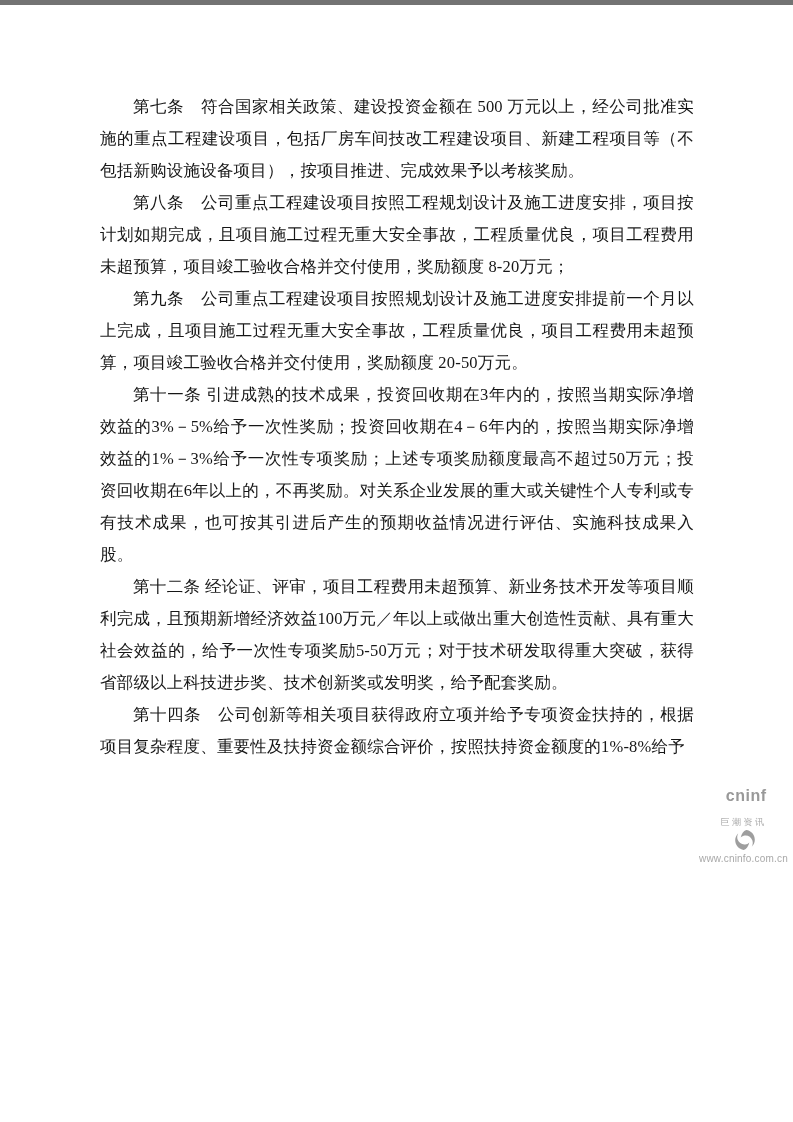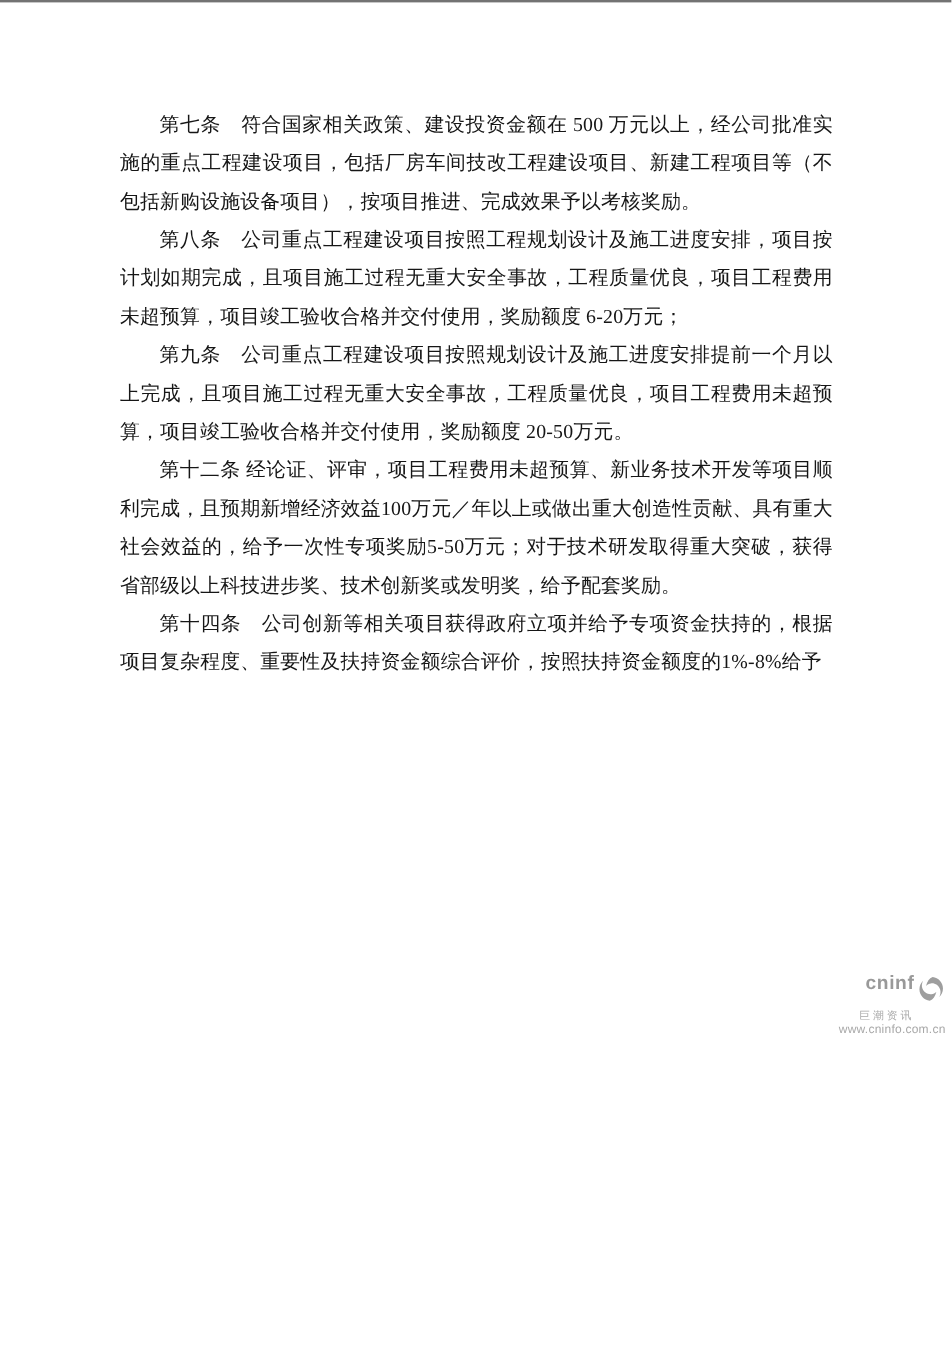--- a/index.html
+++ b/index.html
@@ -9,21 +9,21 @@
   }
   .page {
     position: relative;
     width: 793px;
     height: 878px;
     background: #ffffff;
     overflow: hidden;
     font-family: "Liberation Serif", "DejaVu Serif", serif;
     color: #161616;
     box-sizing: border-box;
-    border-top: 2px solid #737373;
+    border-top: 5px solid #737373;
   }
   .content {
     position: absolute;
     left: 100px;
     top: 86px;
     width: 594px;
   }
   .para {
     margin: 0;
     font-size: 16.5px;
@@ -53,22 +53,23 @@
   }
   .logo {
     position: absolute;
     right: 5px;
     bottom: 13px;
     color: #9e9e9e;
     font-family: "Liberation Sans", "DejaVu Sans", sans-serif;
   }
   .logo-main {
     display: flex;
-    align-items: flex-start;
+    align-items: center;
     justify-content: flex-end;
+    flex-direction: column;
   }
   .logo-texts {
     text-align: right;
   }
   .logo-brand {
     font-size: 16px;
     font-weight: bold;
     letter-spacing: 0.5px;
     line-height: 15px;
     color: #999999;
@@ -95,22 +96,23 @@
     color: #a8a8a8;
   }
 </style>
 </head>
 <body>
 
 <div class="page">
 
   <div class="content">
     <p class="para">第七条　符合国家相关政策、建设投资金额在 500 万元以上，经公司批准实施的重点工程建设项目，包括厂房车间技改工程建设项目、新建工程项目等（不包括新购设施设备项目），按项目推进、完成效果予以考核奖励。</p>
-    <p class="para">第八条　公司重点工程建设项目按照工程规划设计及施工进度安排，项目按计划如期完成，且项目施工过程无重大安全事故，工程质量优良，项目工程费用未超预算，项目竣工验收合格并交付使用，奖励额度 6-20万元；</p>
+    <p class="para">第八条　公司重点工程建设项目按照工程规划设计及施工进度安排，项目按计划如期完成，且项目施工过程无重大安全事故，工程质量优良，项目工程费用未超预算，项目竣工验收合格并交付使用，奖励额度 8-20万元；</p>
     <p class="para">第九条　公司重点工程建设项目按照规划设计及施工进度安排提前一个月以上完成，且项目施工过程无重大安全事故，工程质量优良，项目工程费用未超预算，项目竣工验收合格并交付使用，奖励额度 20-50万元。</p>
+    <p class="para">第十一条 引进成熟的技术成果，投资回收期在3年内的，按照当期实际净增效益的3%－5%给予一次性奖励；投资回收期在4－6年内的，按照当期实际净增效益的1%－3%给予一次性专项奖励；上述专项奖励额度最高不超过50万元；投资回收期在6年以上的，不再奖励。对关系企业发展的重大或关键性个人专利或专有技术成果，也可按其引进后产生的预期收益情况进行评估、实施科技成果入股。</p>
     <p class="para">第十二条 经论证、评审，项目工程费用未超预算、新业务技术开发等项目顺利完成，且预期新增经济效益100万元／年以上或做出重大创造性贡献、具有重大社会效益的，给予一次性专项奖励5-50万元；对于技术研发取得重大突破，获得省部级以上科技进步奖、技术创新奖或发明奖，给予配套奖励。</p>
     <p class="para">第十四条　公司创新等相关项目获得政府立项并给予专项资金扶持的，根据项目复杂程度、重要性及扶持资金额综合评价，按照扶持资金额度的1%-8%给予</p>
   </div>
 
   <div class="page-number">2</div>
 
   <div class="logo">
     <div class="logo-main">
       <div class="logo-texts">
         <div class="logo-brand">cninf</div>

